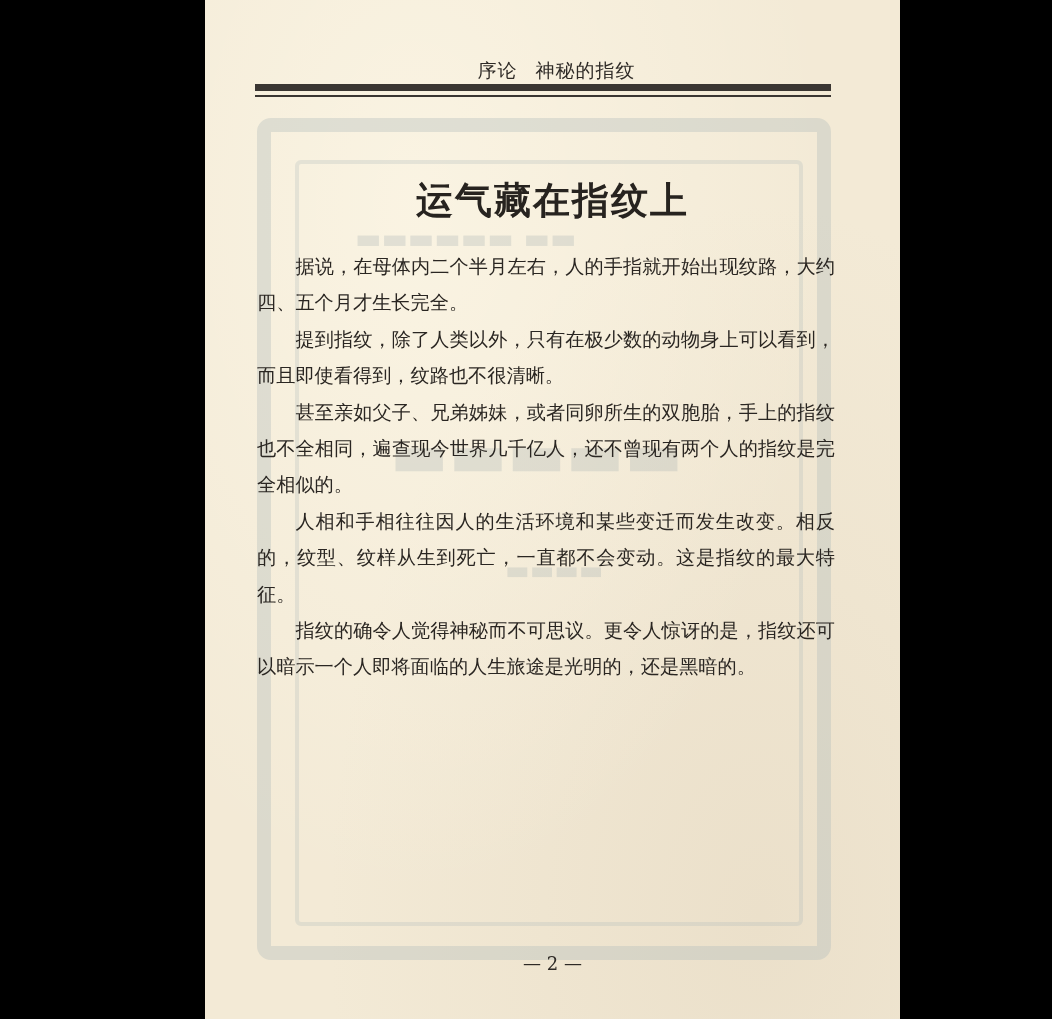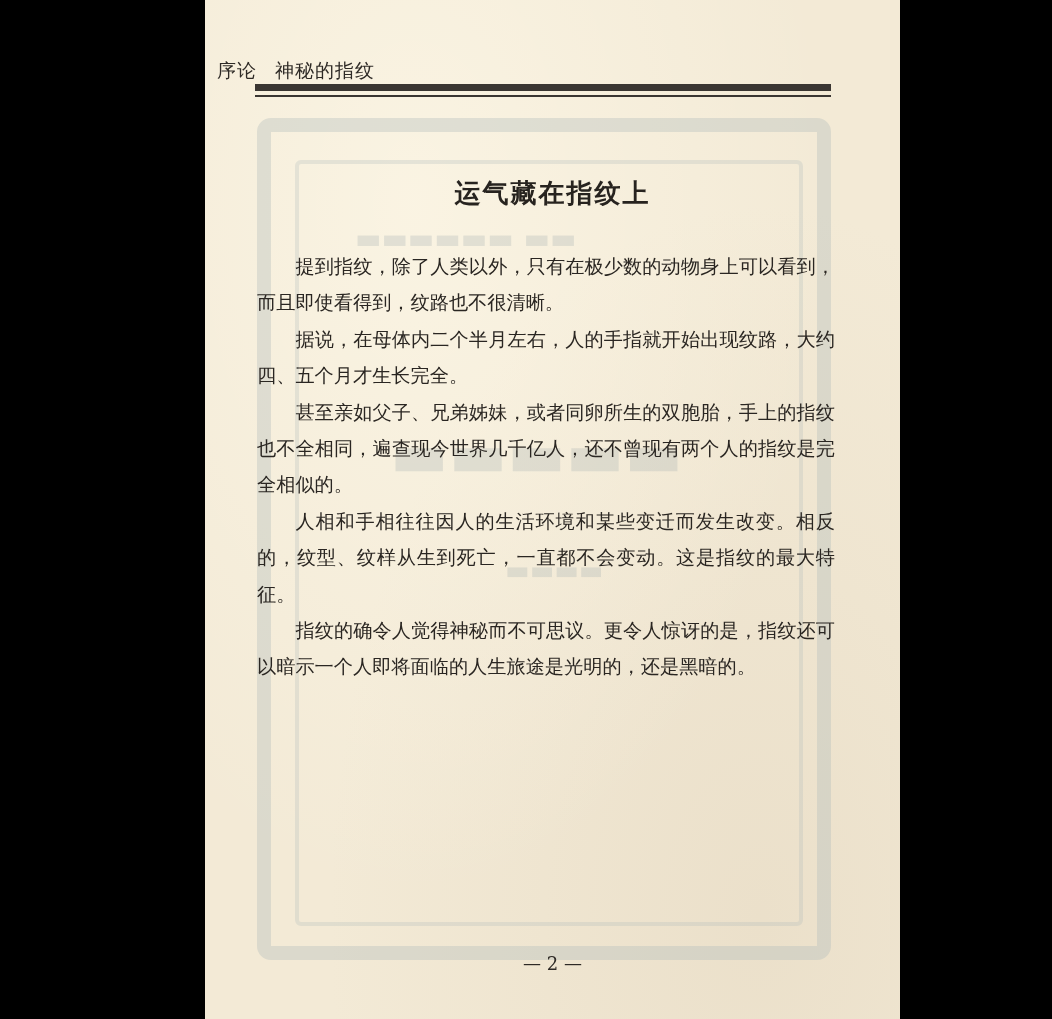--- a/index.html
+++ b/index.html
@@ -17,24 +17,24 @@
       width: 695px;
       height: 1019px;
       background: #f3ead6;
       background-image:
         radial-gradient(ellipse at 30% 20%, rgba(255,250,235,0.6), rgba(0,0,0,0) 60%),
         radial-gradient(ellipse at 80% 90%, rgba(220,205,180,0.35), rgba(0,0,0,0) 55%);
       overflow: hidden;
     }
     .running-head {
       position: absolute;
-      left: 12px;
+      left: 4px;
       width: 100%;
       top: 58px;
-      text-align: left;
+      text-align: center;
       font-family: "DejaVu Serif", "Liberation Serif", serif;
       font-size: 19px;
       color: #2e2a26;
       letter-spacing: 1px;
     }
     .running-head .sep { display: inline-block; width: 18px; }
     .rule-thick {
       position: absolute;
       left: 50px;
       width: 576px;
@@ -80,21 +80,21 @@
       white-space: nowrap;
     }
     .title {
       position: absolute;
       left: 0;
       width: 100%;
       top: 176px;
       text-align: center;
       font-family: "DejaVu Sans", "Liberation Sans", sans-serif;
       font-weight: bold;
-      font-size: 26px;
+      font-size: 37px;
       color: #27231f;
       letter-spacing: 2px;
     }
     .body {
       position: absolute;
       left: 52px;
       top: 249px;
       width: 578px;
       font-family: "DejaVu Serif", "Liberation Serif", serif;
       font-size: 19.2px;
@@ -131,21 +131,21 @@
 
   <div class="ghost-outer"></div>
   <div class="ghost-inner"></div>
   <div class="ghost-text" style="left:150px; top:222px; font-size:28px;">▬▬ ▬▬▬▬▬▬</div>
   <div class="ghost-text" style="left:185px; top:418px; font-size:62px;">▬▬▬▬▬</div>
   <div class="ghost-text" style="left:300px; top:555px; font-size:26px;">▬▬▬▬</div>
 
   <div class="title">运气藏在指纹上</div>
 
   <div class="body">
+    <p>据说，在母体内二个半月左右，人的手指就开始出现纹路，大约四、五个月才生长完全。</p>
     <p>提到指纹，除了人类以外，只有在极少数的动物身上可以看到，而且即使看得到，纹路也不很清晰。</p>
-    <p>据说，在母体内二个半月左右，人的手指就开始出现纹路，大约四、五个月才生长完全。</p>
     <p>甚至亲如父子、兄弟姊妹，或者同卵所生的双胞胎，手上的指纹也不全相同，遍查现今世界几千亿人，还不曾现有两个人的指纹是完全相似的。</p>
     <p>人相和手相往往因人的生活环境和某些变迁而发生改变。相反的，纹型、纹样从生到死亡，一直都不会变动。这是指纹的最大特征。</p>
     <p>指纹的确令人觉得神秘而不可思议。更令人惊讶的是，指纹还可以暗示一个人即将面临的人生旅途是光明的，还是黑暗的。</p>
   </div>
 
   <div class="page-number">— 2 —</div>
 </div>
 
 </body></html>

